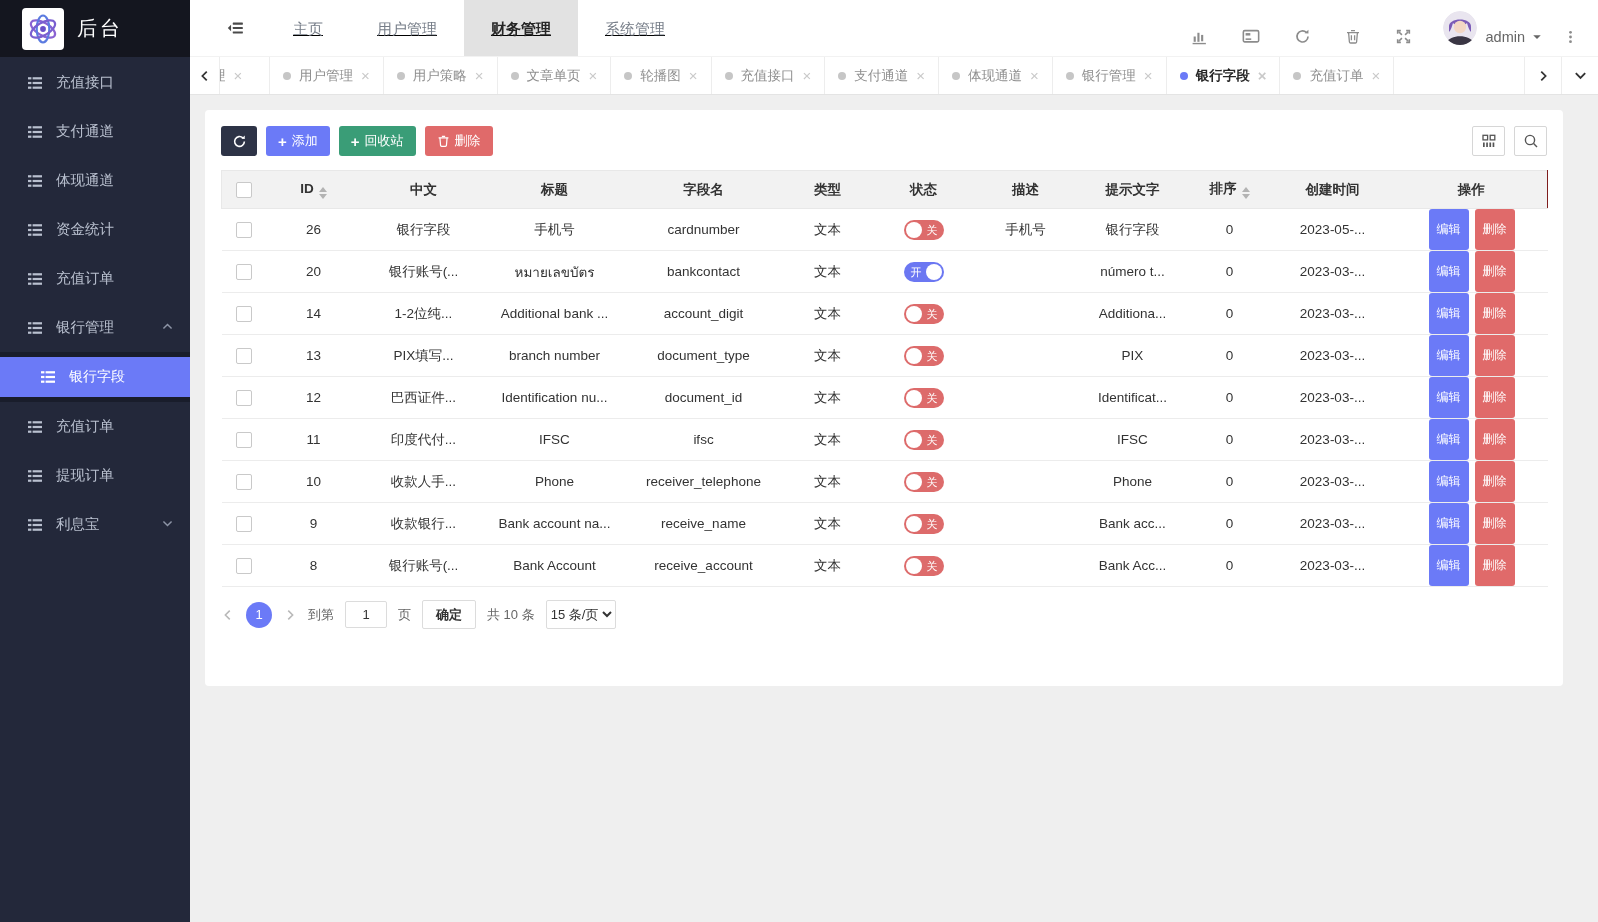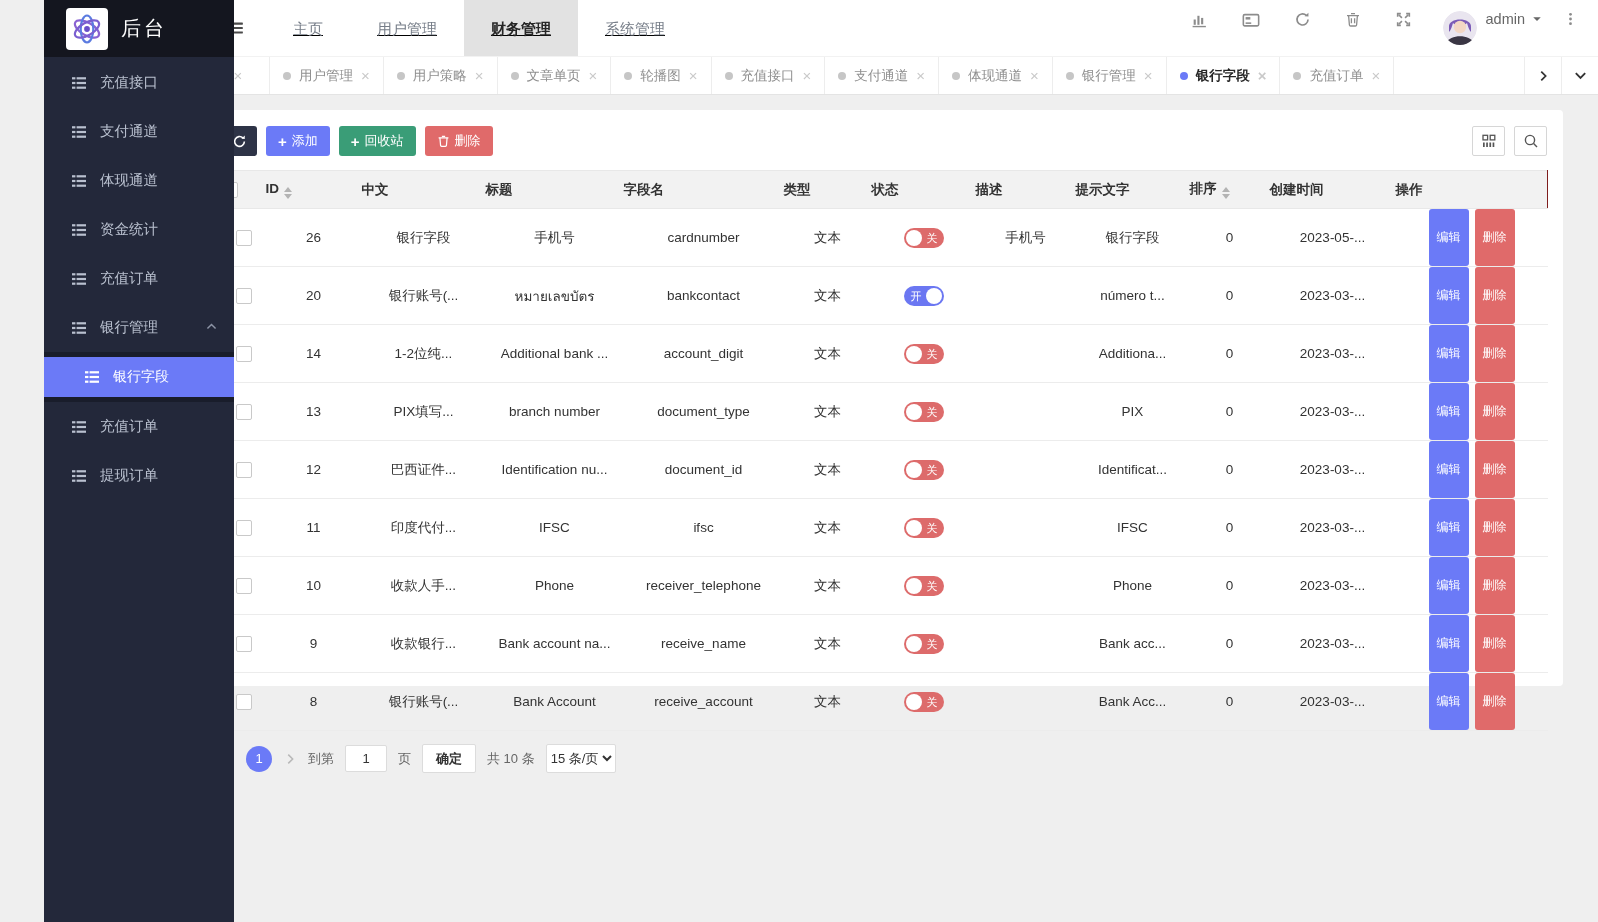--- a/index.html
+++ b/index.html
@@ -1,40 +1,40 @@
 <!DOCTYPE html>
 <html><head>
 <meta charset="utf-8">
 <style>
   * { box-sizing: border-box; margin: 0; padding: 0; }
   html,body { width:1598px; height:922px; overflow:hidden;
     font-family:"Liberation Sans","DejaVu Sans",sans-serif; background:#efefef; }
 
   
-  .sidebar { position:absolute; left:0; top:0; bottom:0; width:190px; background:#23283a; z-index:5;margin-left:44px; }
+  .sidebar { position:absolute; left:0; top:0; bottom:0; width:190px; background:#23283a; z-index:5; }
   .logo-bar { height:57px; background:#14161f; display:flex; align-items:center; padding-left:22px; gap:13px; }
   .logo-box { width:42px; height:42px; background:#fff; border-radius:4px; display:flex; align-items:center; justify-content:center; }
   .logo-title { color:#fff; font-size:20px; letter-spacing:3px; }
   .menu { padding-top:1px; }
   .menu-item { height:49px; display:flex; align-items:center; gap:13px; padding:0 16px 0 27px;
     color:#b9c0cf; font-size:14.5px; cursor:pointer; }
   .menu-item svg { flex:0 0 auto; }
   .menu-item .chev { margin-left:auto; color:#8d94a6; }
   .submenu { background:#191d2b; padding:5px 0; }
   .submenu .menu-item { height:40px; padding-left:40px; font-size:14px; }
   .submenu .menu-item.active { background:#6b7af7; color:#fff; }
 
   
   .header { position:absolute; left:190px; right:0; top:0; height:57px; background:#fff;
     display:flex; align-items:center; border-bottom:1px solid #f2f2f2; }
   .collapse-btn { margin:0 22px 0 36px; color:#4a4a4a; display:flex; cursor:pointer; }
   .topnav { display:flex; height:100%;text-decoration:underline; }
   .nav-item { padding:0 27px; line-height:57px; font-size:15px; color:#767d88; cursor:pointer; }
   .nav-item.active { background:#e2e2e2; color:#262626; font-weight:bold; }
-  .header-right { margin-left:auto; display:flex; align-items:flex-start; padding-right:14px; }
+  .header-right { margin-left:auto; display:flex; align-items:flex-end; padding-right:14px; }
   .h-icon { color:#8c8c8c; padding:0 17px; display:flex; cursor:pointer; }
   .avatar { width:34px; height:34px; border-radius:50%; overflow:hidden; margin:0 9px 0 14px; flex:0 0 auto; }
   .username { font-size:14.5px; color:#666; display:flex; align-items:center; gap:6px; cursor:pointer; }
   .kebab { color:#8c8c8c; padding:0 6px 0 20px; display:flex; cursor:pointer; }
 
   
   .tabbar { position:absolute; left:190px; right:0; top:57px; height:38px; background:#fff;
     border-bottom:1px solid #e4e4e4; display:flex; align-items:stretch; }
   .tab-scroll { width:30px; display:flex; align-items:center; justify-content:center;
     color:#333; border-right:1px solid #ededed; cursor:pointer; flex:0 0 auto; }
@@ -61,21 +61,21 @@
   .btn-add { background:#6b7af7; }
   .btn-recycle { background:#3a9d77; }
   .btn-delete { background:#e06a6a; }
   .btn .plus { font-size:15px; font-weight:bold; line-height:1; }
   .toolbar-right { margin-left:auto; display:flex; }
   .icon-btn { width:33px; height:30px; background:#fff; border:1px solid #d6d6d6; border-radius:2px;
     display:flex; align-items:center; justify-content:center; color:#555; margin-left:9px; cursor:pointer; }
 
   
   table { border-collapse:collapse; table-layout:fixed; width:1326px; margin:2px 16px 0; font-size:13.5px; color:#333; }
-  thead th { background:#f2f2f2; height:38px; font-weight:bold; text-align:left;
+  thead th { background:#f2f2f2; height:38px; font-weight:bold; text-align:center;
     border-top:1px solid #e8e8e8; border-bottom:1px solid #e8e8e8; }
   thead th:first-child { border-left:1px solid #e8e8e8; }
   thead th:last-child { border-right:1px solid #7f1d1d; }
   tbody td { height:38px; text-align:center; border-bottom:1px solid #ececec; overflow:hidden;
     white-space:nowrap; }
   .cbx { width:16px; height:16px; border:1px solid #c9c9c9; border-radius:2px; background:#fff;
     display:inline-block; vertical-align:middle; cursor:pointer; }
   .sort { display:inline-flex; flex-direction:column; gap:2px; margin-left:5px; vertical-align:1px; }
   .sort i { width:0; height:0; border-left:4px solid transparent; border-right:4px solid transparent; display:block; }
   .sort .up { border-bottom:5px solid #b3b3b3; }
@@ -83,21 +83,21 @@
   .toggle { width:40px; height:20px; border-radius:10px; position:relative; display:inline-block;
     vertical-align:middle; cursor:pointer; }
   .toggle .knob { position:absolute; top:2px; width:16px; height:16px; border-radius:50%; background:#fff; }
   .toggle .t-label { position:absolute; color:#fff; font-size:11px; top:50%; transform:translateY(-50%); }
   .toggle.off { background:#dd6b6b; }
   .toggle.off .knob { left:2px; }
   .toggle.off .t-label { right:6px; }
   .toggle.on { background:#6b77f2; }
   .toggle.on .knob { right:2px; }
   .toggle.on .t-label { left:7px; }
-  .mini-btn { display:inline-block; padding:20px 8px; border-radius:3px; color:#fff; font-size:12px;
+  .mini-btn { display:inline-block; padding:12px 8px; border-radius:3px; color:#fff; font-size:12px;
     margin:0 3px; cursor:pointer; }
   .mini-edit { background:#6b7af7; }
   .mini-del { background:#e06a6a; }
 
   
   .pagination { display:flex; align-items:center; gap:11px; margin:13px 16px; font-size:13px; color:#666; }
   .page-arrow { color:#b9b9b9; display:flex; cursor:pointer; }
   .page-current { width:26px; height:26px; border-radius:50%; background:#6b7af7; color:#fff;
     display:flex; align-items:center; justify-content:center; font-size:13px; cursor:pointer; }
   .page-input { width:42px; height:27px; border:1px solid #dcdcdc; border-radius:2px; text-align:center;
@@ -221,20 +221,34 @@
       <div class="menu-item">
         <svg width="16" height="16" viewBox="0 0 16 16" fill="currentColor">
           <rect x="1" y="2.2" width="3.4" height="2.2"></rect>
           <rect x="5.6" y="2.2" width="9.4" height="2.2"></rect>
           <rect x="1" y="6.9" width="3.4" height="2.2"></rect>
           <rect x="5.6" y="6.9" width="9.4" height="2.2"></rect>
           <rect x="1" y="11.6" width="3.4" height="2.2"></rect>
           <rect x="5.6" y="11.6" width="9.4" height="2.2"></rect>
         </svg>
         <span>提现订单</span>
+      </div>
+      <div class="menu-item">
+        <svg width="16" height="16" viewBox="0 0 16 16" fill="currentColor">
+          <rect x="1" y="2.2" width="3.4" height="2.2"></rect>
+          <rect x="5.6" y="2.2" width="9.4" height="2.2"></rect>
+          <rect x="1" y="6.9" width="3.4" height="2.2"></rect>
+          <rect x="5.6" y="6.9" width="9.4" height="2.2"></rect>
+          <rect x="1" y="11.6" width="3.4" height="2.2"></rect>
+          <rect x="5.6" y="11.6" width="9.4" height="2.2"></rect>
+        </svg>
+        <span>利息宝</span>
+        <span class="chev"><svg width="13" height="13" viewBox="0 0 16 16" fill="none" stroke="currentColor" stroke-width="1.8">
+            <polyline points="3,5.5 8,10.5 13,5.5"></polyline>
+          </svg></span>
       </div>
     </div>
 </div>
 
 <div class="header">
   <span class="collapse-btn">
     <svg width="18" height="18" viewBox="0 0 16 16" fill="currentColor">
       <path d="M4.5 5.2 L1.6 8 L4.5 10.8 Z"></path>
       <rect x="6" y="3.2" width="9" height="1.8" rx="0.4"></rect>
       <rect x="6" y="7.1" width="9" height="1.8" rx="0.4"></rect>

